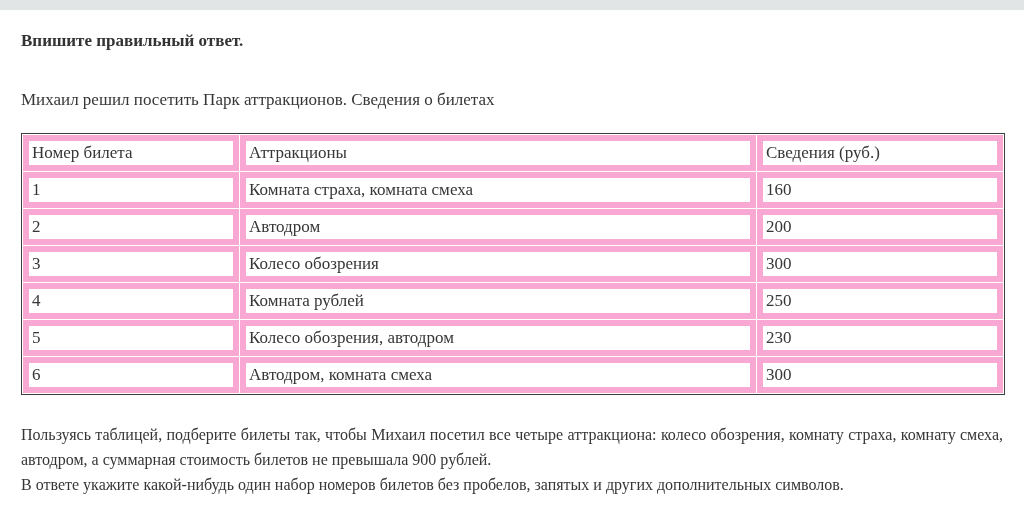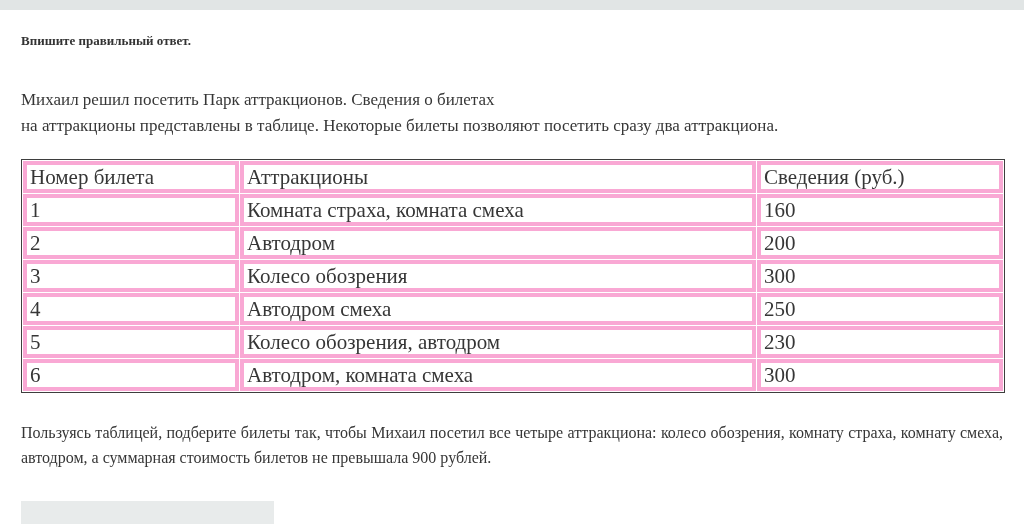--- a/index.html
+++ b/index.html
@@ -12,43 +12,43 @@
   }
   .top-bar {
     width: 1024px; height: 10px;
     background: #e1e5e5;
   }
   .content {
     padding: 0 21px;
   }
   h1.prompt {
     margin-top: 20px;
-    font-size: 13px;
+    font-size: 17px;
     line-height: 22px;
     font-weight: bold;
     color: #333333;
   }
   p.intro {
     margin-top: 35px;
     font-size: 17px;
     line-height: 26px;
   }
   table.tickets {
     margin-top: 20px;
     width: 982px;
     table-layout: fixed;
     border-collapse: separate;
     border-spacing: 1px;
     border: 1px solid #3e3e3e;
   }
   table.tickets td {
-    border: 4px solid #f9a8d4;
+    border: 6px solid #f9a8d4;
     padding: 0 3px;
     height: 24px;
-    font-size: 21px;
+    font-size: 17px;
     line-height: 24px;
     vertical-align: middle;
     overflow: hidden;
     white-space: nowrap;
   }
   .col-number { width: 216px; }
   .col-attr   { width: 516px; }
   .col-cost   { width: 246px; }
   p.task {
     margin-top: 27px;
@@ -74,21 +74,21 @@
 </style>
 </head>
 <body>
 
 <div class="top-bar"></div>
 
 <div class="content">
 
   <h1 class="prompt">Впишите правильный ответ.</h1>
 
-  <p class="intro"><span>Михаил решил посетить Парк аттракционов. Сведения о билетах</span><br><span>на аттракционы представлены в таблице. Некоторые билеты позволяют посетить сразу два аттракциона.</span></p>
+  <p class="intro"><span>Михаил решил посетить Парк аттракционов. Сведения о билетах</span><br></p>
 
   <table class="tickets">
     <tbody>
         <tr>
       <td class="col-number">Номер билета</td>
       <td class="col-attr">Аттракционы</td>
       <td class="col-cost">Сведения (руб.)</td>
     </tr>
     <tr>
       <td>1</td>
@@ -100,35 +100,35 @@
       <td>Автодром</td>
       <td>200</td>
     </tr>
     <tr>
       <td>3</td>
       <td>Колесо обозрения</td>
       <td>300</td>
     </tr>
     <tr>
       <td>4</td>
-      <td>Автодром смеха</td>
+      <td>Комната рублей</td>
       <td>250</td>
     </tr>
     <tr>
       <td>5</td>
       <td>Колесо обозрения, автодром</td>
       <td>230</td>
     </tr>
     <tr>
       <td>6</td>
       <td>Автодром, комната смеха</td>
       <td>300</td>
     </tr>
   </tbody>
     </table>
 
-  <p class="task"><span>Пользуясь таблицей, подберите билеты так, чтобы Михаил посетил все четыре аттракциона: колесо обозрения, комнату страха, комнату смеха, автодром, а суммарная стоимость билетов не превышала 900 рублей.</span><br></p>
+  <p class="task"><span>Пользуясь таблицей, подберите билеты так, чтобы Михаил посетил все четыре аттракциона: колесо обозрения, комнату страха, комнату смеха, автодром, а суммарная стоимость билетов не превышала 900 рублей.</span><br><span>В ответе укажите какой-нибудь один набор номеров билетов без пробелов, запятых и других дополнительных символов.</span></p>
 
   <div class="answer-wrap">
     <input type="text" class="answer" value="" style="">
   </div>
 
 </div>
 
 </body></html>

